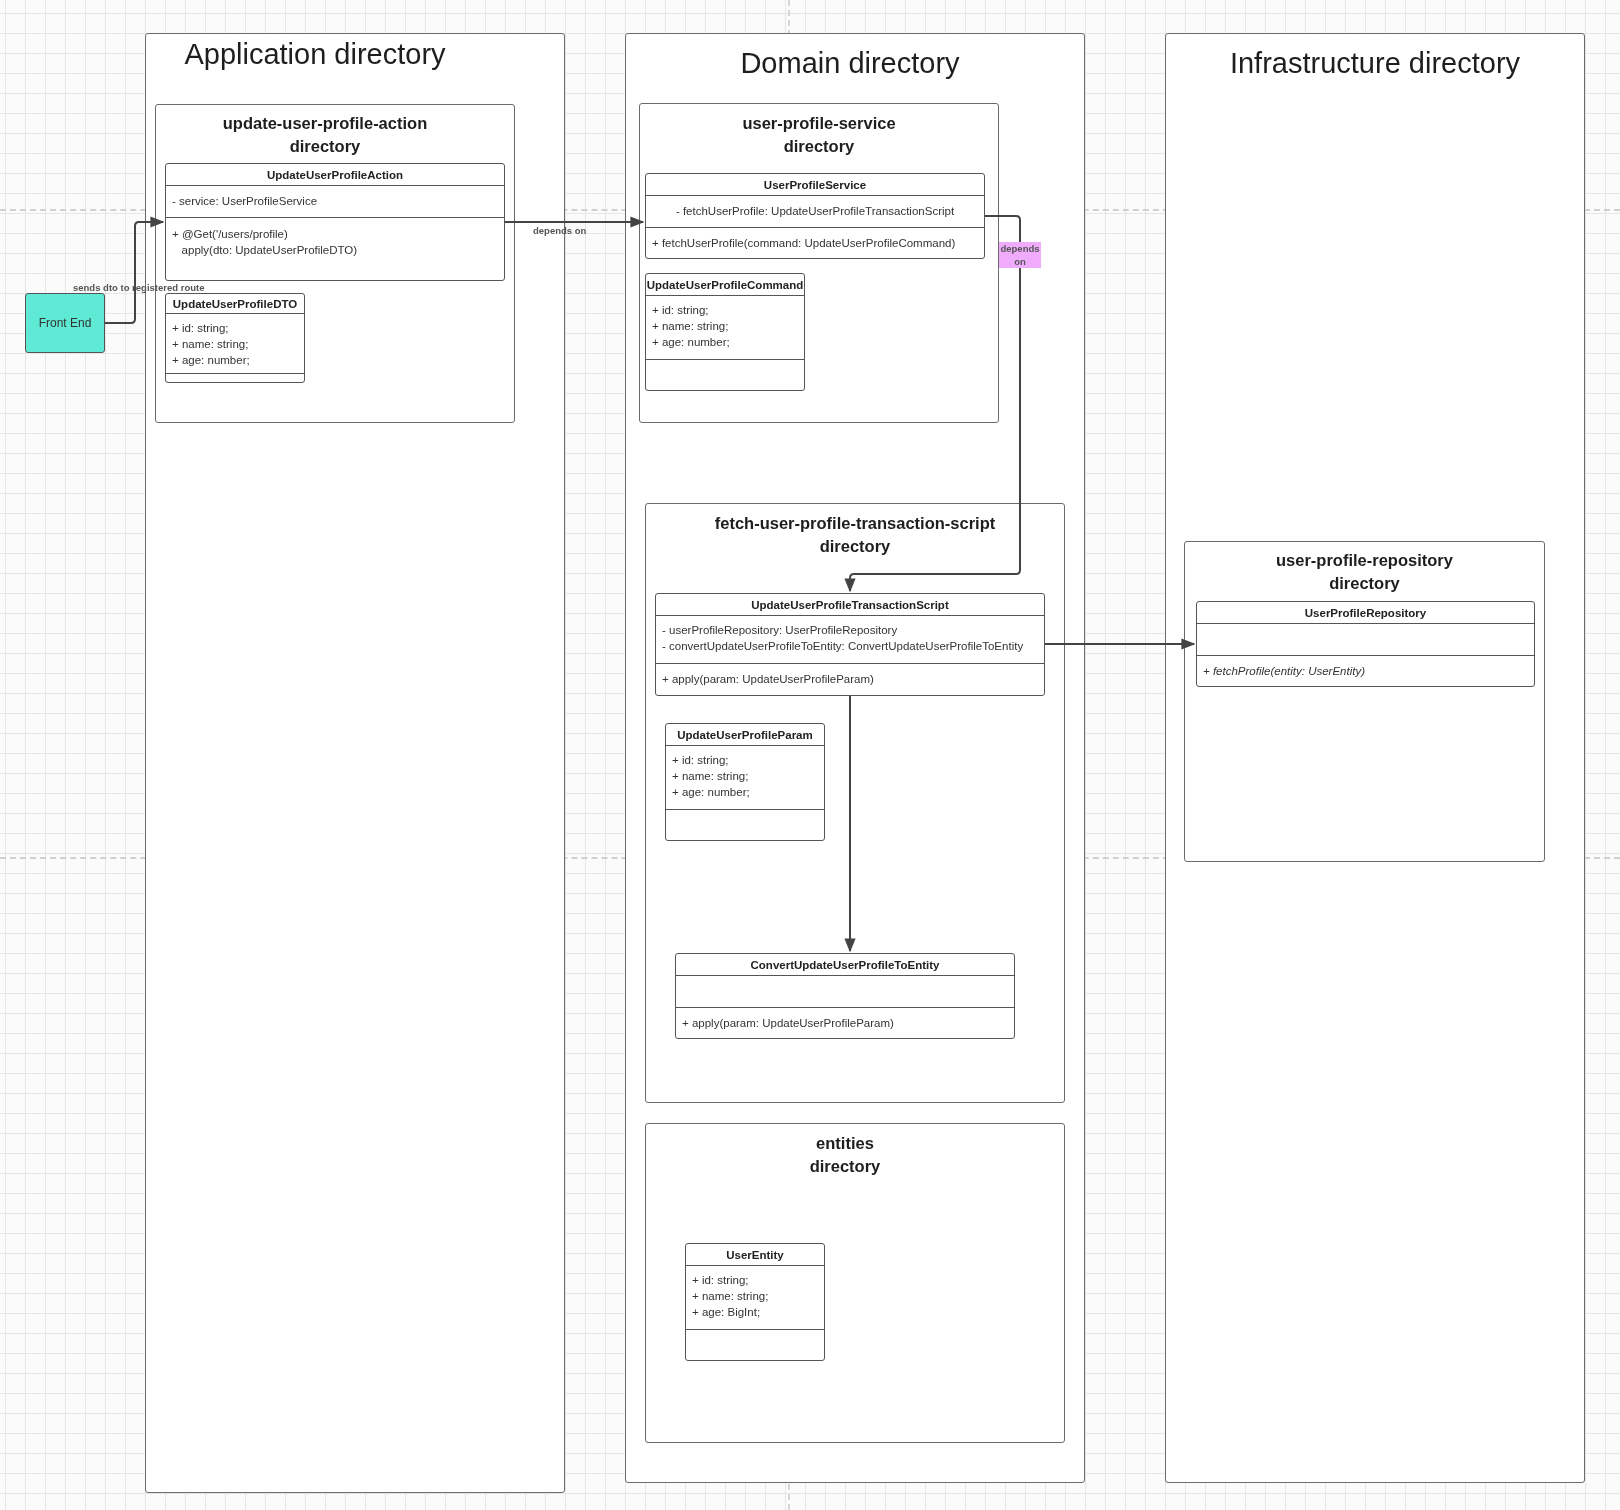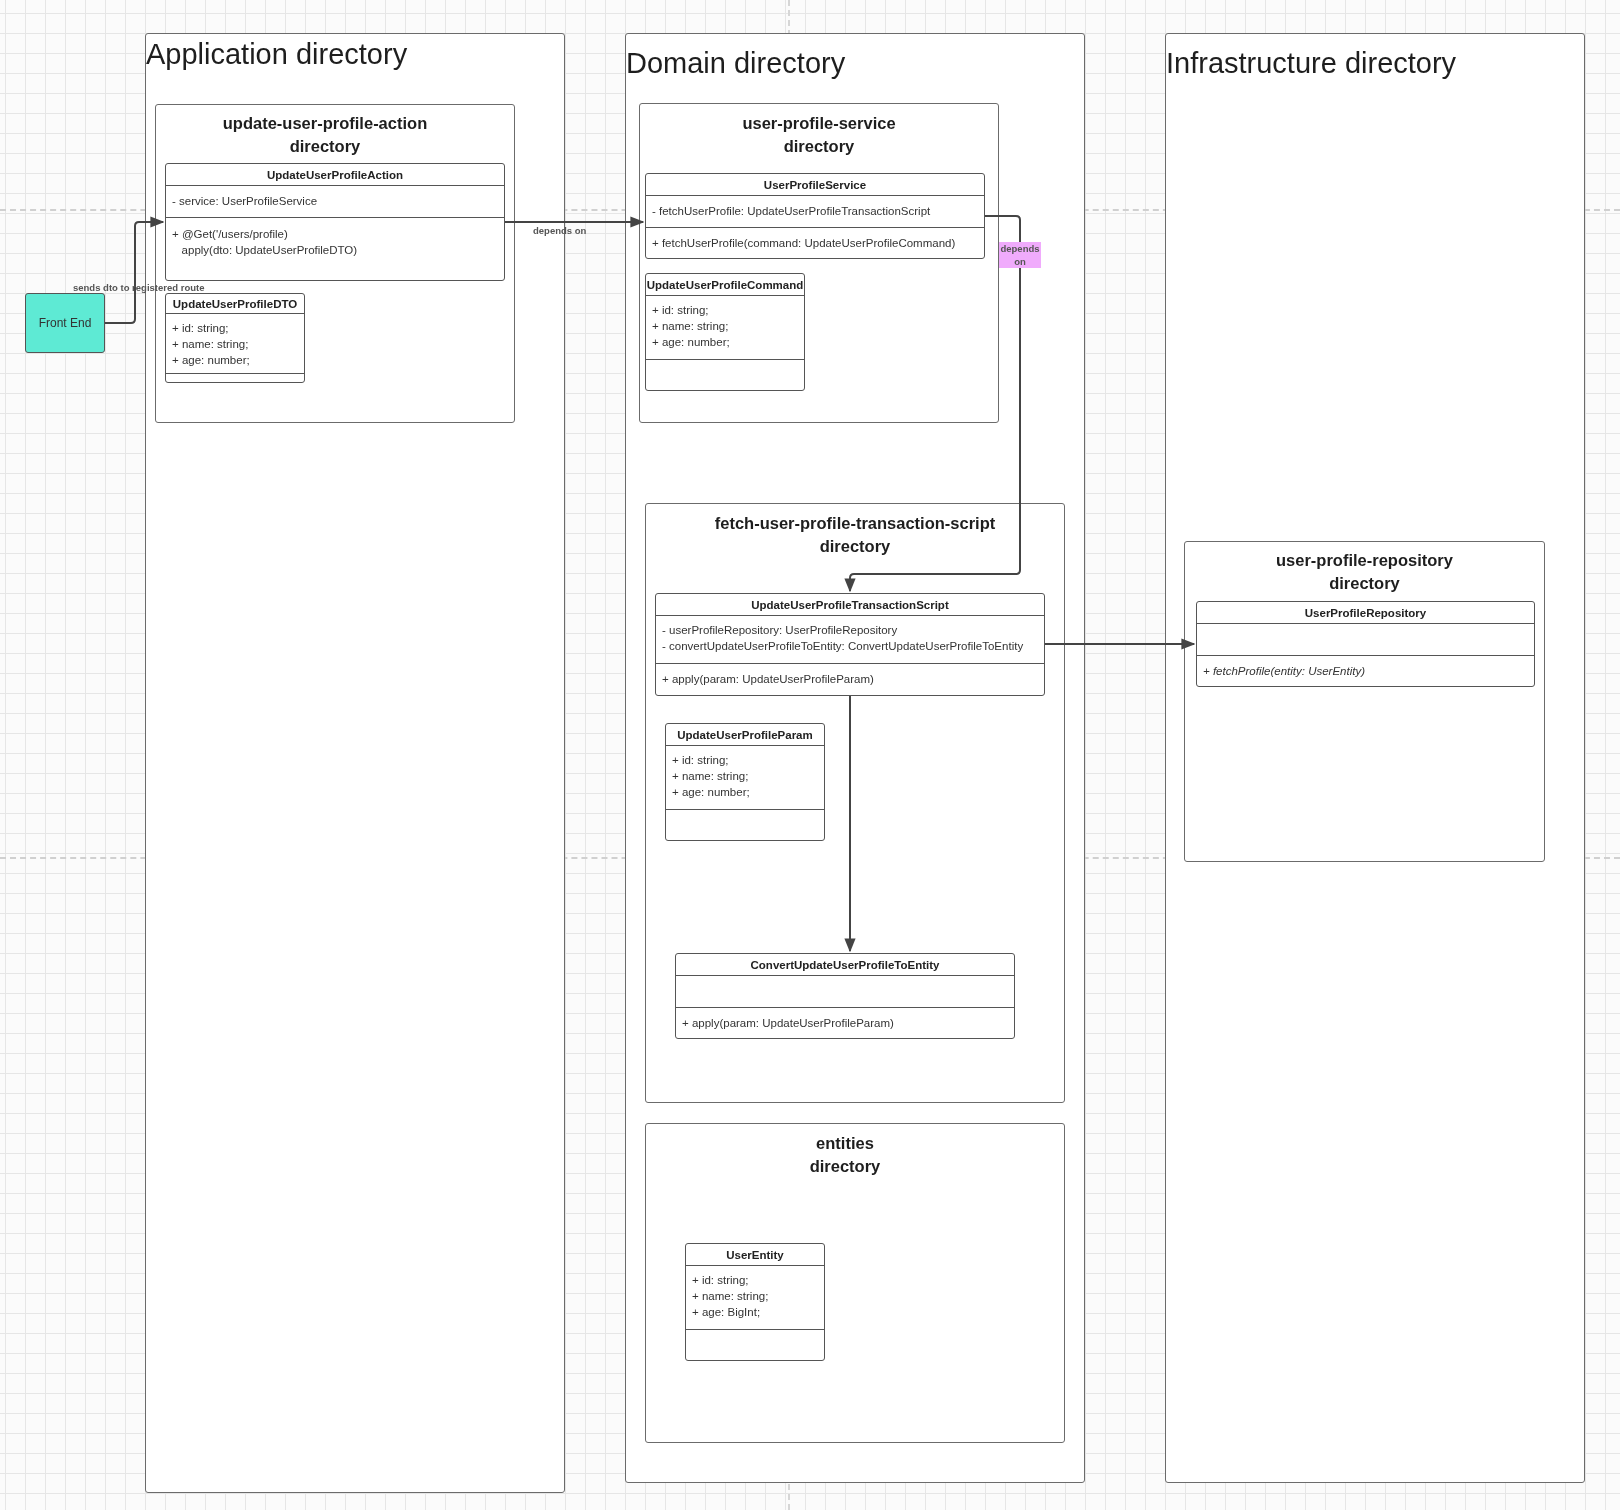--- a/index.html
+++ b/index.html
@@ -14,21 +14,21 @@
     font-family: "Liberation Sans", "DejaVu Sans", sans-serif;
     color:#222;
   }
   .guide-h { position:absolute; left:0; width:1620px; height:0; border-top:2px dashed #d0d0d0; }
   .guide-v { position:absolute; top:0; height:1510px; width:0; border-left:2px dashed #d6d6d6; }
   .box {
     position:absolute; box-sizing:border-box;
     background:#fff; border:1.5px solid #6b6b6b; border-radius:3px;
   }
   .layer-title {
-    position:absolute; left:0; right:0; 
+    position:absolute; left:0; right:0; text-align:center;
     font-size:29px; font-weight:400; color:#1e1e1e;
   }
   .dir-title {
     position:absolute; left:0; right:0; text-align:center;
     font-size:16.5px; font-weight:700; line-height:23px; color:#1e1e1e;
   }
   .cls {
     position:absolute; box-sizing:border-box;
     background:#fff; border:1.5px solid #555; border-radius:3px;
     display:flex; flex-direction:column; font-size:11.5px; color:#333;
@@ -96,21 +96,21 @@
 
 <div class="box" style="left:639px; top:103px; width:360px; height:320px;">
   <div class="dir-title" style="top:8px;">
     <div>user-profile-service</div>
     <div>directory</div>
   </div>
 </div>
 
 <div class="cls" style="left:645px; top:173px; width:340px; height:86px;">
   <div class="hdr" style="height:22px;">UserProfileService</div>
-  <div class="sec div" style="height:32px; padding-top:7px;">- fetchUserProfile: UpdateUserProfileTransactionScript</div>
+  <div class="sec div" style="height:32px; padding-top:7px;text-align:center;">- fetchUserProfile: UpdateUserProfileTransactionScript</div>
   <div class="sec" style="padding-top:7px;">+ fetchUserProfile(command: UpdateUserProfileCommand)</div>
 </div>
 
 <div class="cls" style="left:645px; top:273px; width:160px; height:118px;">
   <div class="hdr" style="height:22px;">UpdateUserProfileCommand</div>
   <div class="sec div" style="height:64px; padding-top:6px;">+ id: string;
 + name: string;
 + age: number;</div>
   <div class="sec"></div>
 </div>

